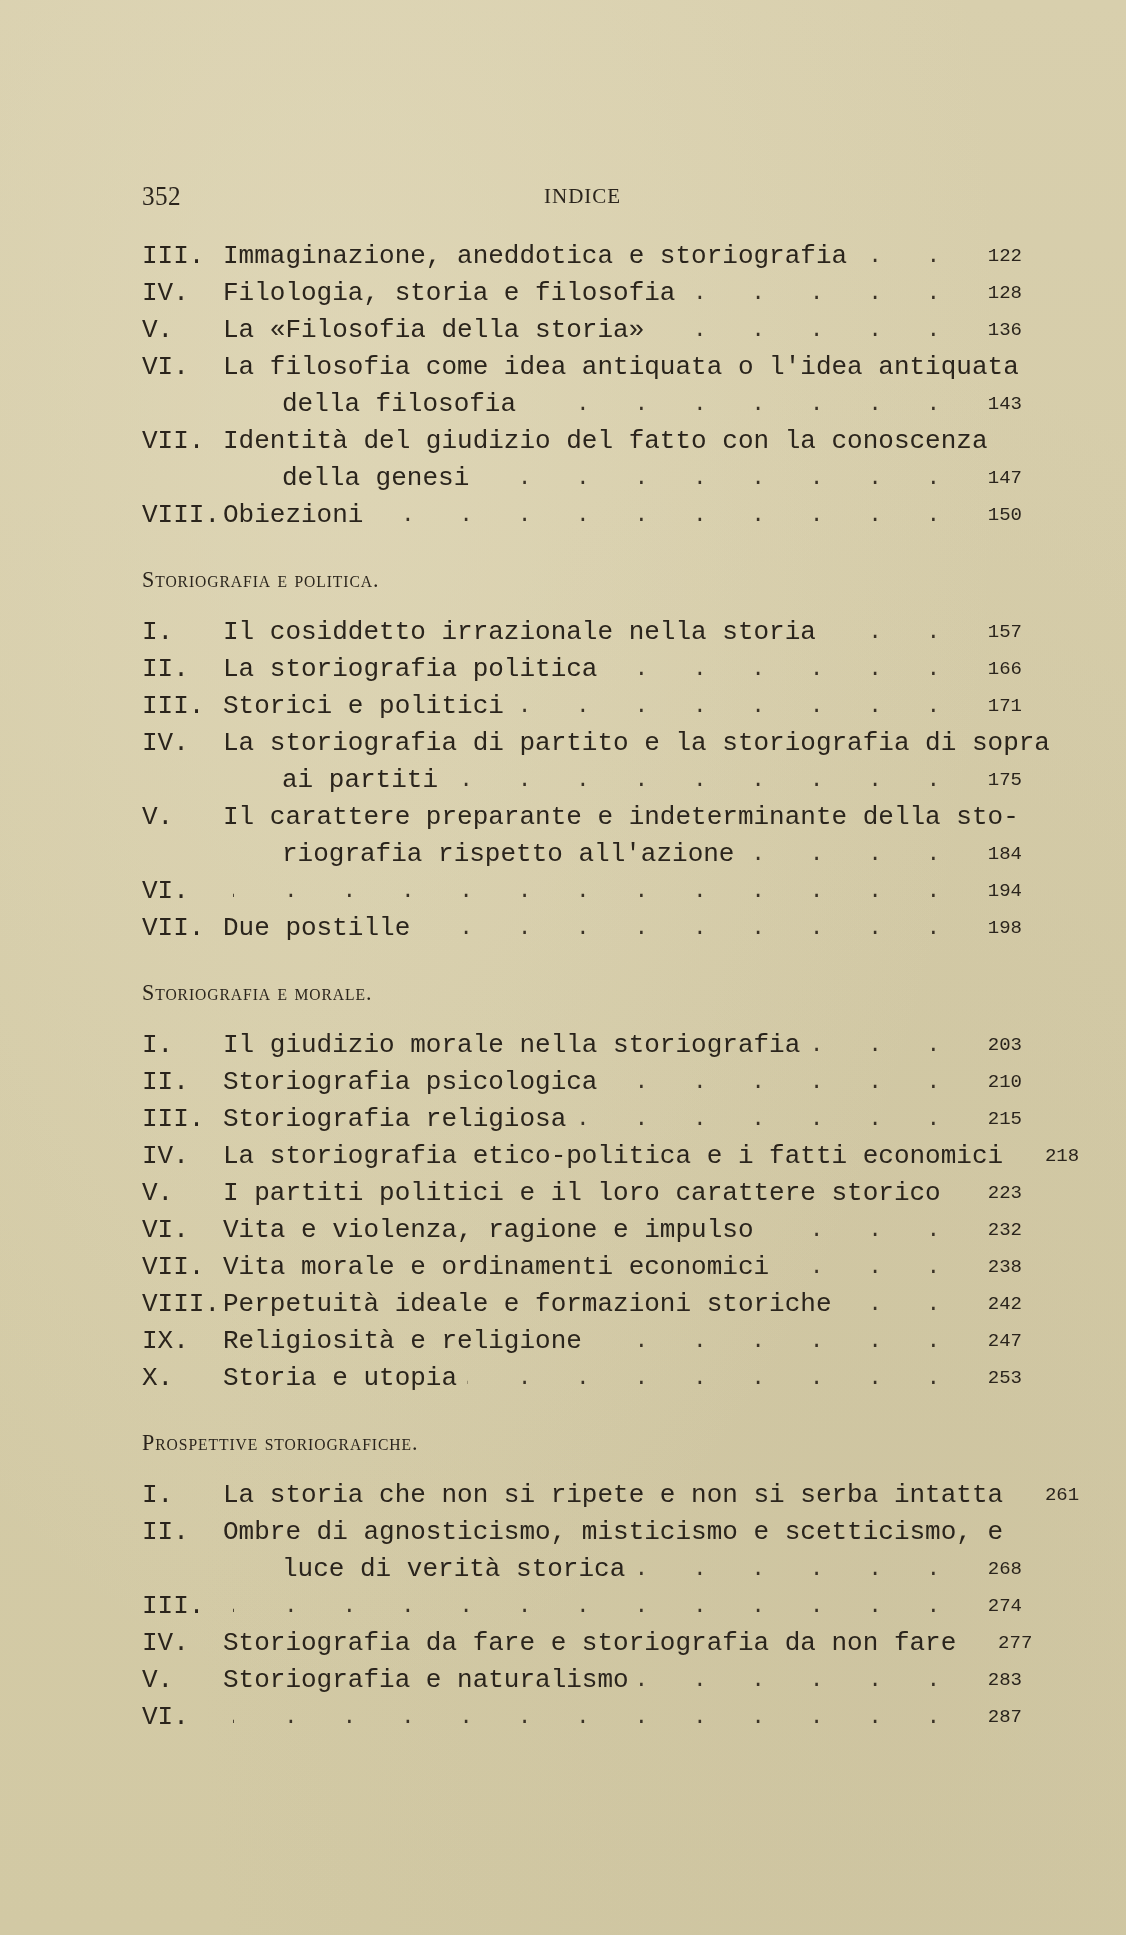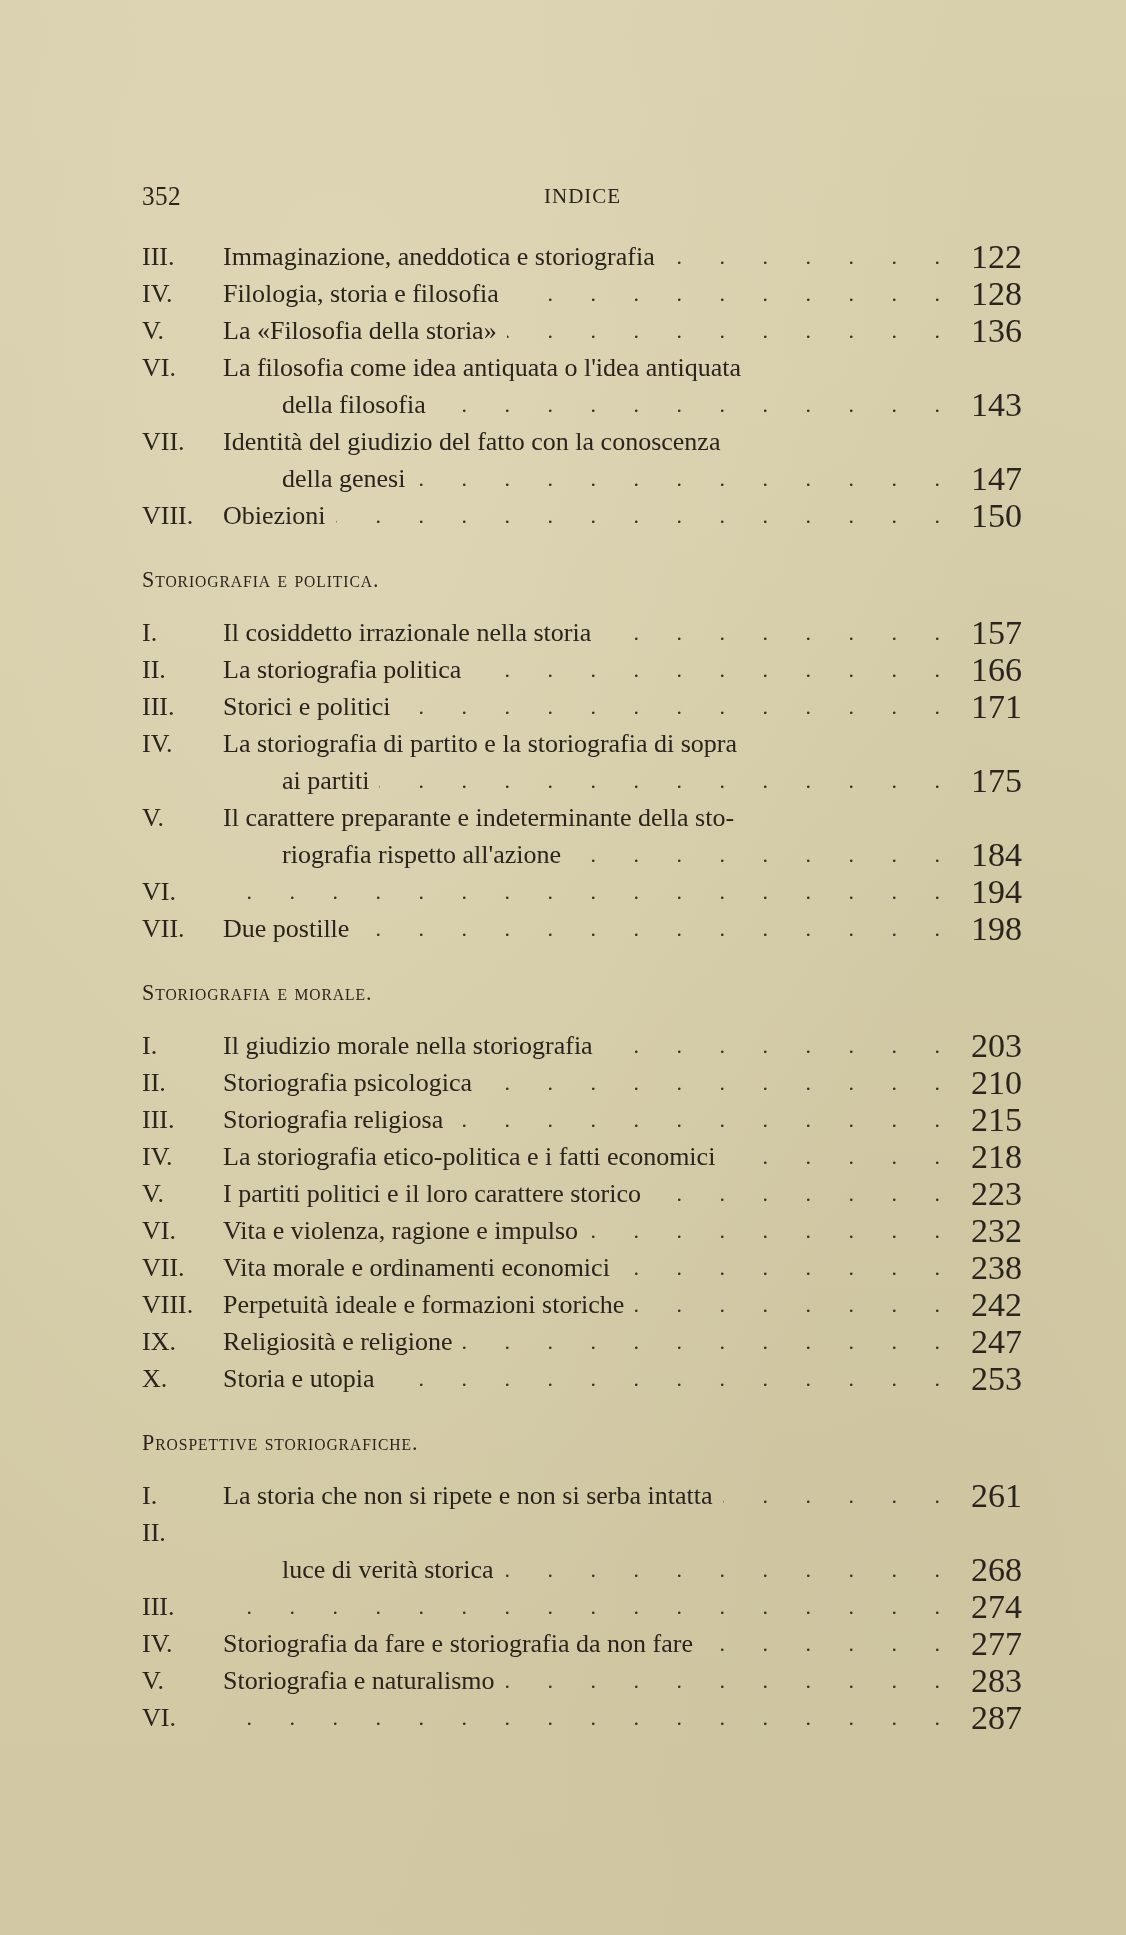--- a/index.html
+++ b/index.html
@@ -68,20 +68,21 @@
     .entry {
       position: relative;
       font-size: 26px;
       line-height: 37px;
     }
     .entry-line {
       display: flex;
       align-items: center;
       height: 37px;
       white-space: nowrap;
+      font-family: Liberation Mono, monospace;
     }
     .numeral {
       display: inline-block;
       width: 81px;
       flex: 0 0 81px;
     }
     .title-text {
       flex: 0 0 auto;
       transform-origin: left center;
     }
@@ -100,21 +101,21 @@
       color: #3a3226;
       font-size: 22px;
     }
     .leader.none {
       visibility: hidden;
     }
     .page-ref {
       flex: 0 0 56px;
       width: 56px;
       text-align: right;
-      font-size: 34px;
+      font-size: 19px;
     }
     .entry-line.first-of-wrapped .page-ref {
       visibility: hidden;
     }
   </style>
 </head>
 <body>
 
 <div class="page">
   <div class="running-head">
@@ -344,20 +345,21 @@
           <div class="entry-line">
             <span class="numeral">I.</span>
             <span class="title-text">La storia che non si ripete e non si serba intatta</span>
             <span class="leader">. . . . . . . . . . . . . . . . . . . . . . . . . . . . . . . . . . . . . . . .</span>
             <span class="page-ref">261</span>
           </div>
         </div>
         <div class="entry">
           <div class="entry-line first-of-wrapped">
             <span class="numeral">II.</span>
+            <span class="title-text">Ombre di agnosticismo, misticismo e scetticismo, e</span>
             <span class="leader none">. . . . . . . . . . . . . . . . . . . . . . . . . . . . . . . . . . . . . . . .</span>
             <span class="page-ref"></span>
           </div>
           <div class="entry-line">
             <span class="cont-indent"></span>
             <span class="title-text">luce di verità storica</span>
             <span class="leader">. . . . . . . . . . . . . . . . . . . . . . . . . . . . . . . . . . . . . . . .</span>
             <span class="page-ref">268</span>
           </div>
         </div>

